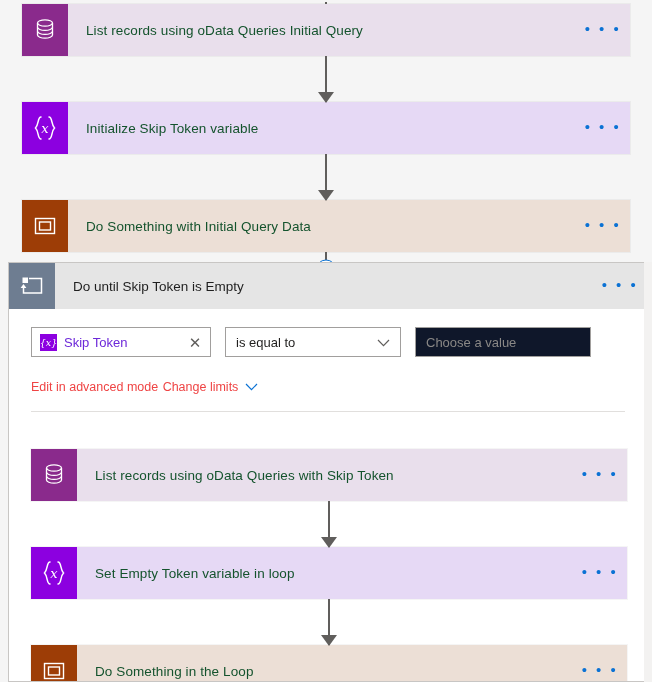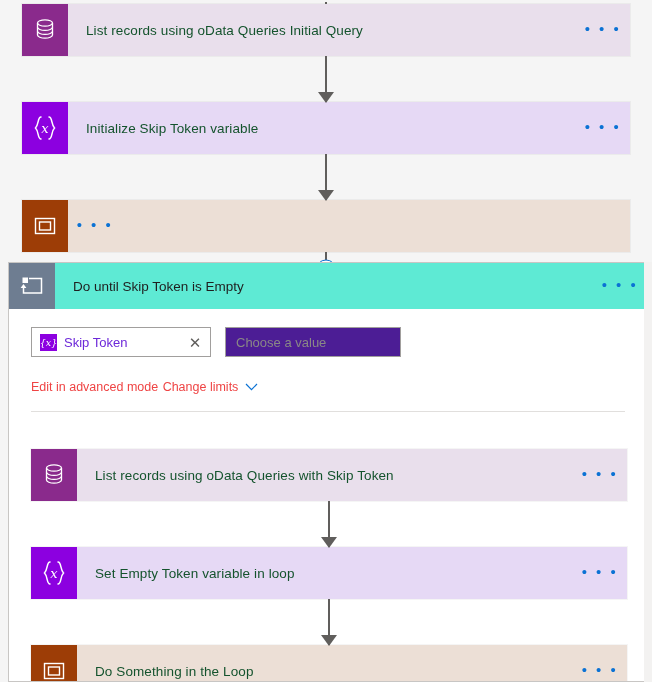--- a/index.html
+++ b/index.html
@@ -79,21 +79,21 @@
   
   .scopecard{
     position:absolute;left:8px;top:262px;
     width:640px;height:420px;
     background:#ffffff;
     border:1px solid #c8c6c4;
     box-sizing:border-box;
     overflow:hidden;
   }
   .scope-header{
-    display:flex;align-items:stretch;height:46px;background:#5eead4;
+    display:flex;align-items:stretch;height:46px;background:#e5e5e5;
   }
   .scope-header .ico{
     width:46px;min-width:46px;background:#6e7d91;
     display:flex;align-items:center;justify-content:center;
   }
   .scope-header .title{
     flex:1;display:flex;align-items:center;padding-left:18px;
     font-size:13.5px;color:#1f1f1f;
   }
   .scope-header .ellipsis{
@@ -120,21 +120,21 @@
     width:14px;text-align:center;cursor:pointer;font-weight:300;
   }
   .select-field{
     width:176px;height:30px;box-sizing:border-box;
     border:1px solid #a19f9d;background:#fff;
     display:flex;align-items:center;padding:0 10px;
     font-size:13px;color:#201f1e;justify-content:space-between;
   }
   .value-field{
     width:176px;height:30px;box-sizing:border-box;
-    border:1px solid #a19f9d;background:#4c1d95;
+    border:1px solid #a19f9d;background:#0f172a;
     display:flex;align-items:center;padding:12px 10px;
     font-size:13px;color:#8a8886;
   }
   .chev{display:inline-block;color:#605e5c;}
 
   .link{
     color:#ef4444;font-size:12.5px;cursor:pointer;display:inline-flex;
     align-items:center;gap:7px;
   }
   .link-adv{margin-top:16px;}
@@ -196,20 +196,21 @@
       <div class="arrow"></div>
     </div>
 
     <div class="card scope">
       <div class="ico">
         <svg width="24" height="24" viewBox="0 0 24 24" aria-hidden="true">
           <rect x="2.5" y="4.5" width="19" height="15" fill="none" stroke="#ffffff" stroke-width="1.4"></rect>
           <rect x="6.5" y="8" width="11" height="8" fill="none" stroke="#ffffff" stroke-width="1.4"></rect>
         </svg>
       </div>
+      <div class="title">Do Something with Initial Query Data</div>
       <div class="ellipsis">• • •</div>
     </div>
 
     <div class="connector" style="height:36px;">
       <div class="line"></div>
       <div class="arrow"></div>
       <div class="plusbtn">+</div>
     </div>
   </div>
 
@@ -230,20 +231,28 @@
     <div class="scope-body">
 
       <div class="cond-row">
 
         <div class="token-field">
           <span class="token-badge">{x}</span>
           <span class="token-label">Skip Token</span>
           <span class="token-x">✕</span>
         </div>
 
+        <div class="select-field">
+          <span>is equal to</span>
+          <span class="chev">
+            <svg width="13" height="8" viewBox="0 0 13 8" aria-hidden="true">
+              <path d="M1 1 L6.5 6.6 L12 1" fill="none" stroke="#605e5c" stroke-width="1.2"></path>
+            </svg>
+          </span>
+        </div>
 
         <div class="value-field">
           <span>Choose a value</span>
         </div>
       </div>
 
       <div class="link link-adv">
         <span>Edit in advanced mode</span>
       </div>
 

